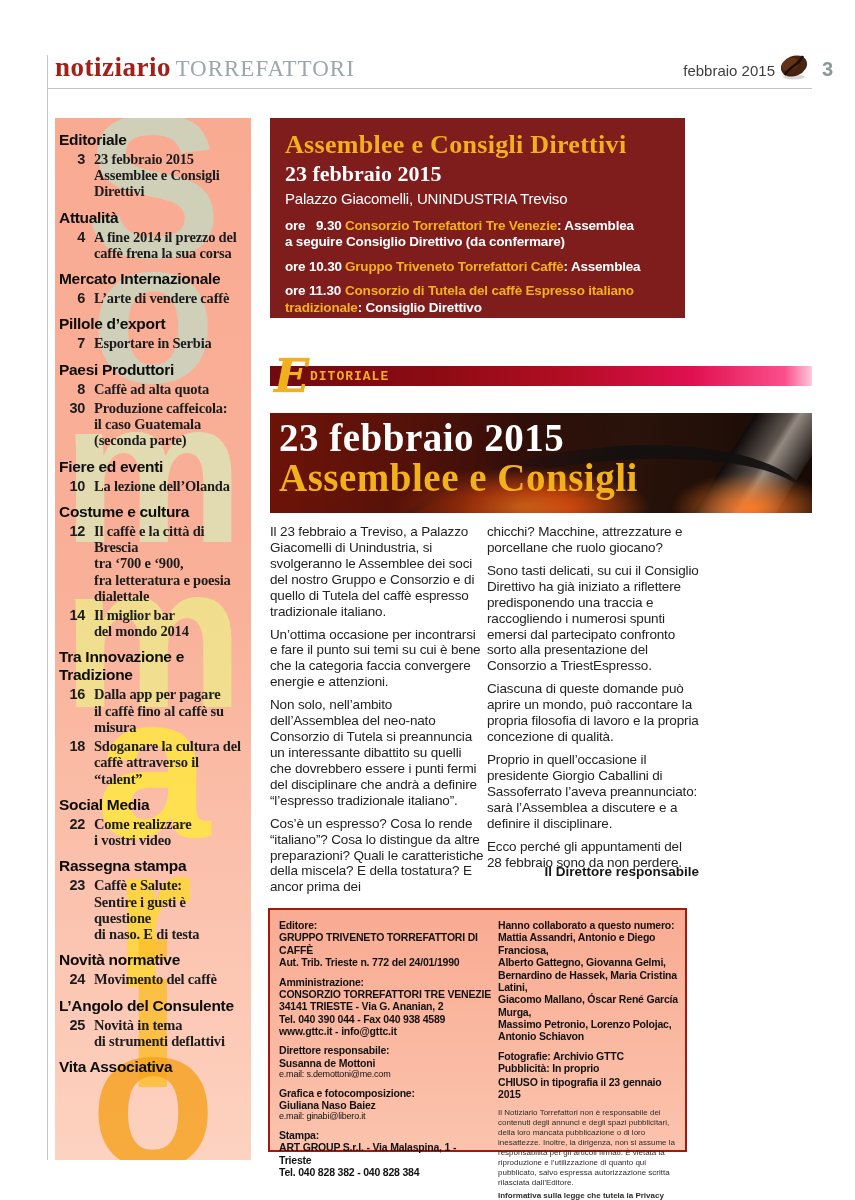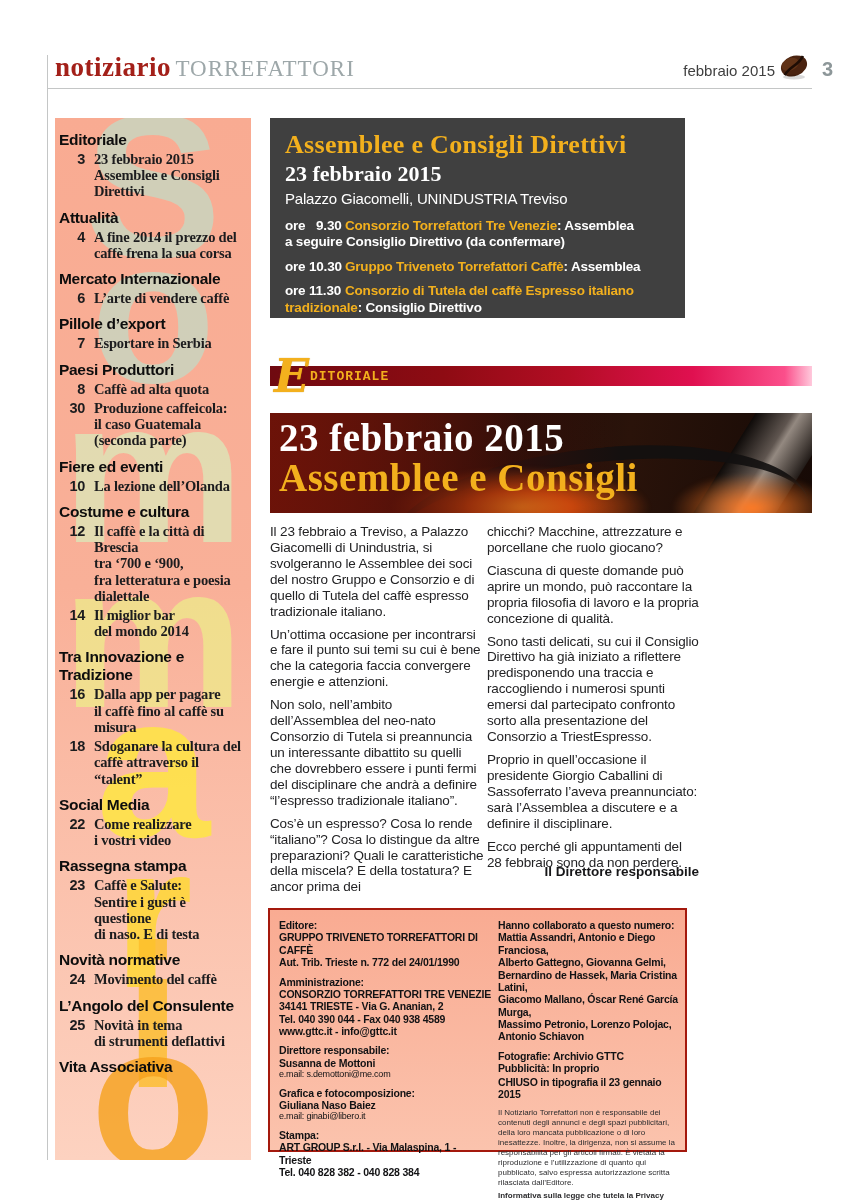--- a/index.html
+++ b/index.html
@@ -18,21 +18,21 @@
   #sidebar{position:absolute;left:55px;top:118px;width:196px;height:1042px;overflow:hidden;
            background:linear-gradient(180deg,#f9ab92 0%,#f9b098 45%,#fdd2c0 100%);}
   .ghost{position:absolute;left:50%;transform:translateX(-50%);font-weight:bold;font-size:205px;line-height:1;opacity:.8;pointer-events:none;}
   #toc{position:relative;padding:13px 10px 0 4px;}
   .sec{margin-bottom:9px;}
   .sec h3{margin:0 0 2px 0;font-size:15.5px;font-weight:bold;color:#0d0d0d;letter-spacing:-0.3px;}
   .it{display:flex;margin:1px 0 3px 0;}
   .n{width:26px;flex:0 0 26px;text-align:right;font-weight:bold;font-size:14.5px;padding-right:9px;letter-spacing:-0.3px;}
   .t{font-family:"Liberation Serif",serif;font-weight:bold;font-size:14.5px;line-height:1.12;white-space:pre-line;letter-spacing:-0.2px;}
   
-  #eventbox{position:absolute;left:270px;top:118px;width:415px;height:200px;background:#404040;
+  #eventbox{position:absolute;left:270px;top:118px;width:415px;height:200px;background:#7f1d1d;
             padding:12px 15px 1px 15px;box-sizing:border-box;}
   #eventbox .etitle{font-family:"Liberation Serif",serif;font-weight:bold;font-size:26px;color:#f3b01d;letter-spacing:.3px;}
   #eventbox .edate{font-family:"Liberation Serif",serif;font-weight:bold;font-size:22px;color:#ffffff;margin-top:1px;}
   #eventbox .evenue{font-size:15px;color:#ffffff;margin:3px 0 11px 0;letter-spacing:-0.2px;}
   .srow{position:relative;margin-bottom:8px;font-size:13.5px;font-weight:bold;line-height:1.22;letter-spacing:-0.2px;}
   .srow .time{position:absolute;left:0;top:0;color:#ffffff;white-space:pre;}
   .srow .body{margin-left:60px;}
   .srow .org{color:#f3b01d;}
   .srow .rest,.srow .l2{color:#ffffff;}
   .srow .l2{display:block;}
@@ -283,22 +283,22 @@
   </div>
 
   <div id="col1" class="col">
     <p>Il 23 febbraio a Treviso, a Palazzo Giacomelli di Unindustria, si svolgeranno le Assemblee dei soci del nostro Gruppo e Consorzio e di quello di Tutela del caffè espresso tradizionale italiano.</p>
     <p>Un’ottima occasione per incontrarsi e fare il punto sui temi su cui è bene che la categoria faccia convergere energie e attenzioni.</p>
     <p>Non solo, nell’ambito dell’Assemblea del neo-nato Consorzio di Tutela si preannuncia un interessante dibattito su quelli che dovrebbero essere i punti fermi del disciplinare che andrà a definire “l’espresso tradizionale italiano”.</p>
     <p>Cos’è un espresso? Cosa lo rende “italiano”? Cosa lo distingue da altre preparazioni? Quali le caratteristiche della miscela? E della tostatura? E ancor prima dei</p>
   </div>
   <div id="col2" class="col">
     <p>chicchi? Macchine, attrezzature e porcellane che ruolo giocano?</p>
+    <p>Sono tasti delicati, su cui il Consiglio Direttivo ha già iniziato a riflettere predisponendo una traccia e raccogliendo i numerosi spunti emersi dal partecipato confronto sorto alla presentazione del Consorzio a TriestEspresso.</p>
     <p>Ciascuna di queste domande può aprire un mondo, può raccontare la propria filosofia di lavoro e la propria concezione di qualità.</p>
-    <p>Sono tasti delicati, su cui il Consiglio Direttivo ha già iniziato a riflettere predisponendo una traccia e raccogliendo i numerosi spunti emersi dal partecipato confronto sorto alla presentazione del Consorzio a TriestEspresso.</p>
     <p>Proprio in quell’occasione il presidente Giorgio Caballini di Sassoferrato l’aveva preannunciato: sarà l’Assemblea a discutere e a definire il disciplinare.</p>
     <p>Ecco perché gli appuntamenti del 28 febbraio sono da non perdere.</p>
   </div>
   <div id="sig">Il Direttore responsabile</div>
 
   <div id="colophon">
     <div id="cpL" class="cp-col">
       <div class="blk">
         <span class="lbl">Editore:</span>
         <span class="lines">GRUPPO TRIVENETO TORREFATTORI DI CAFFÈ

